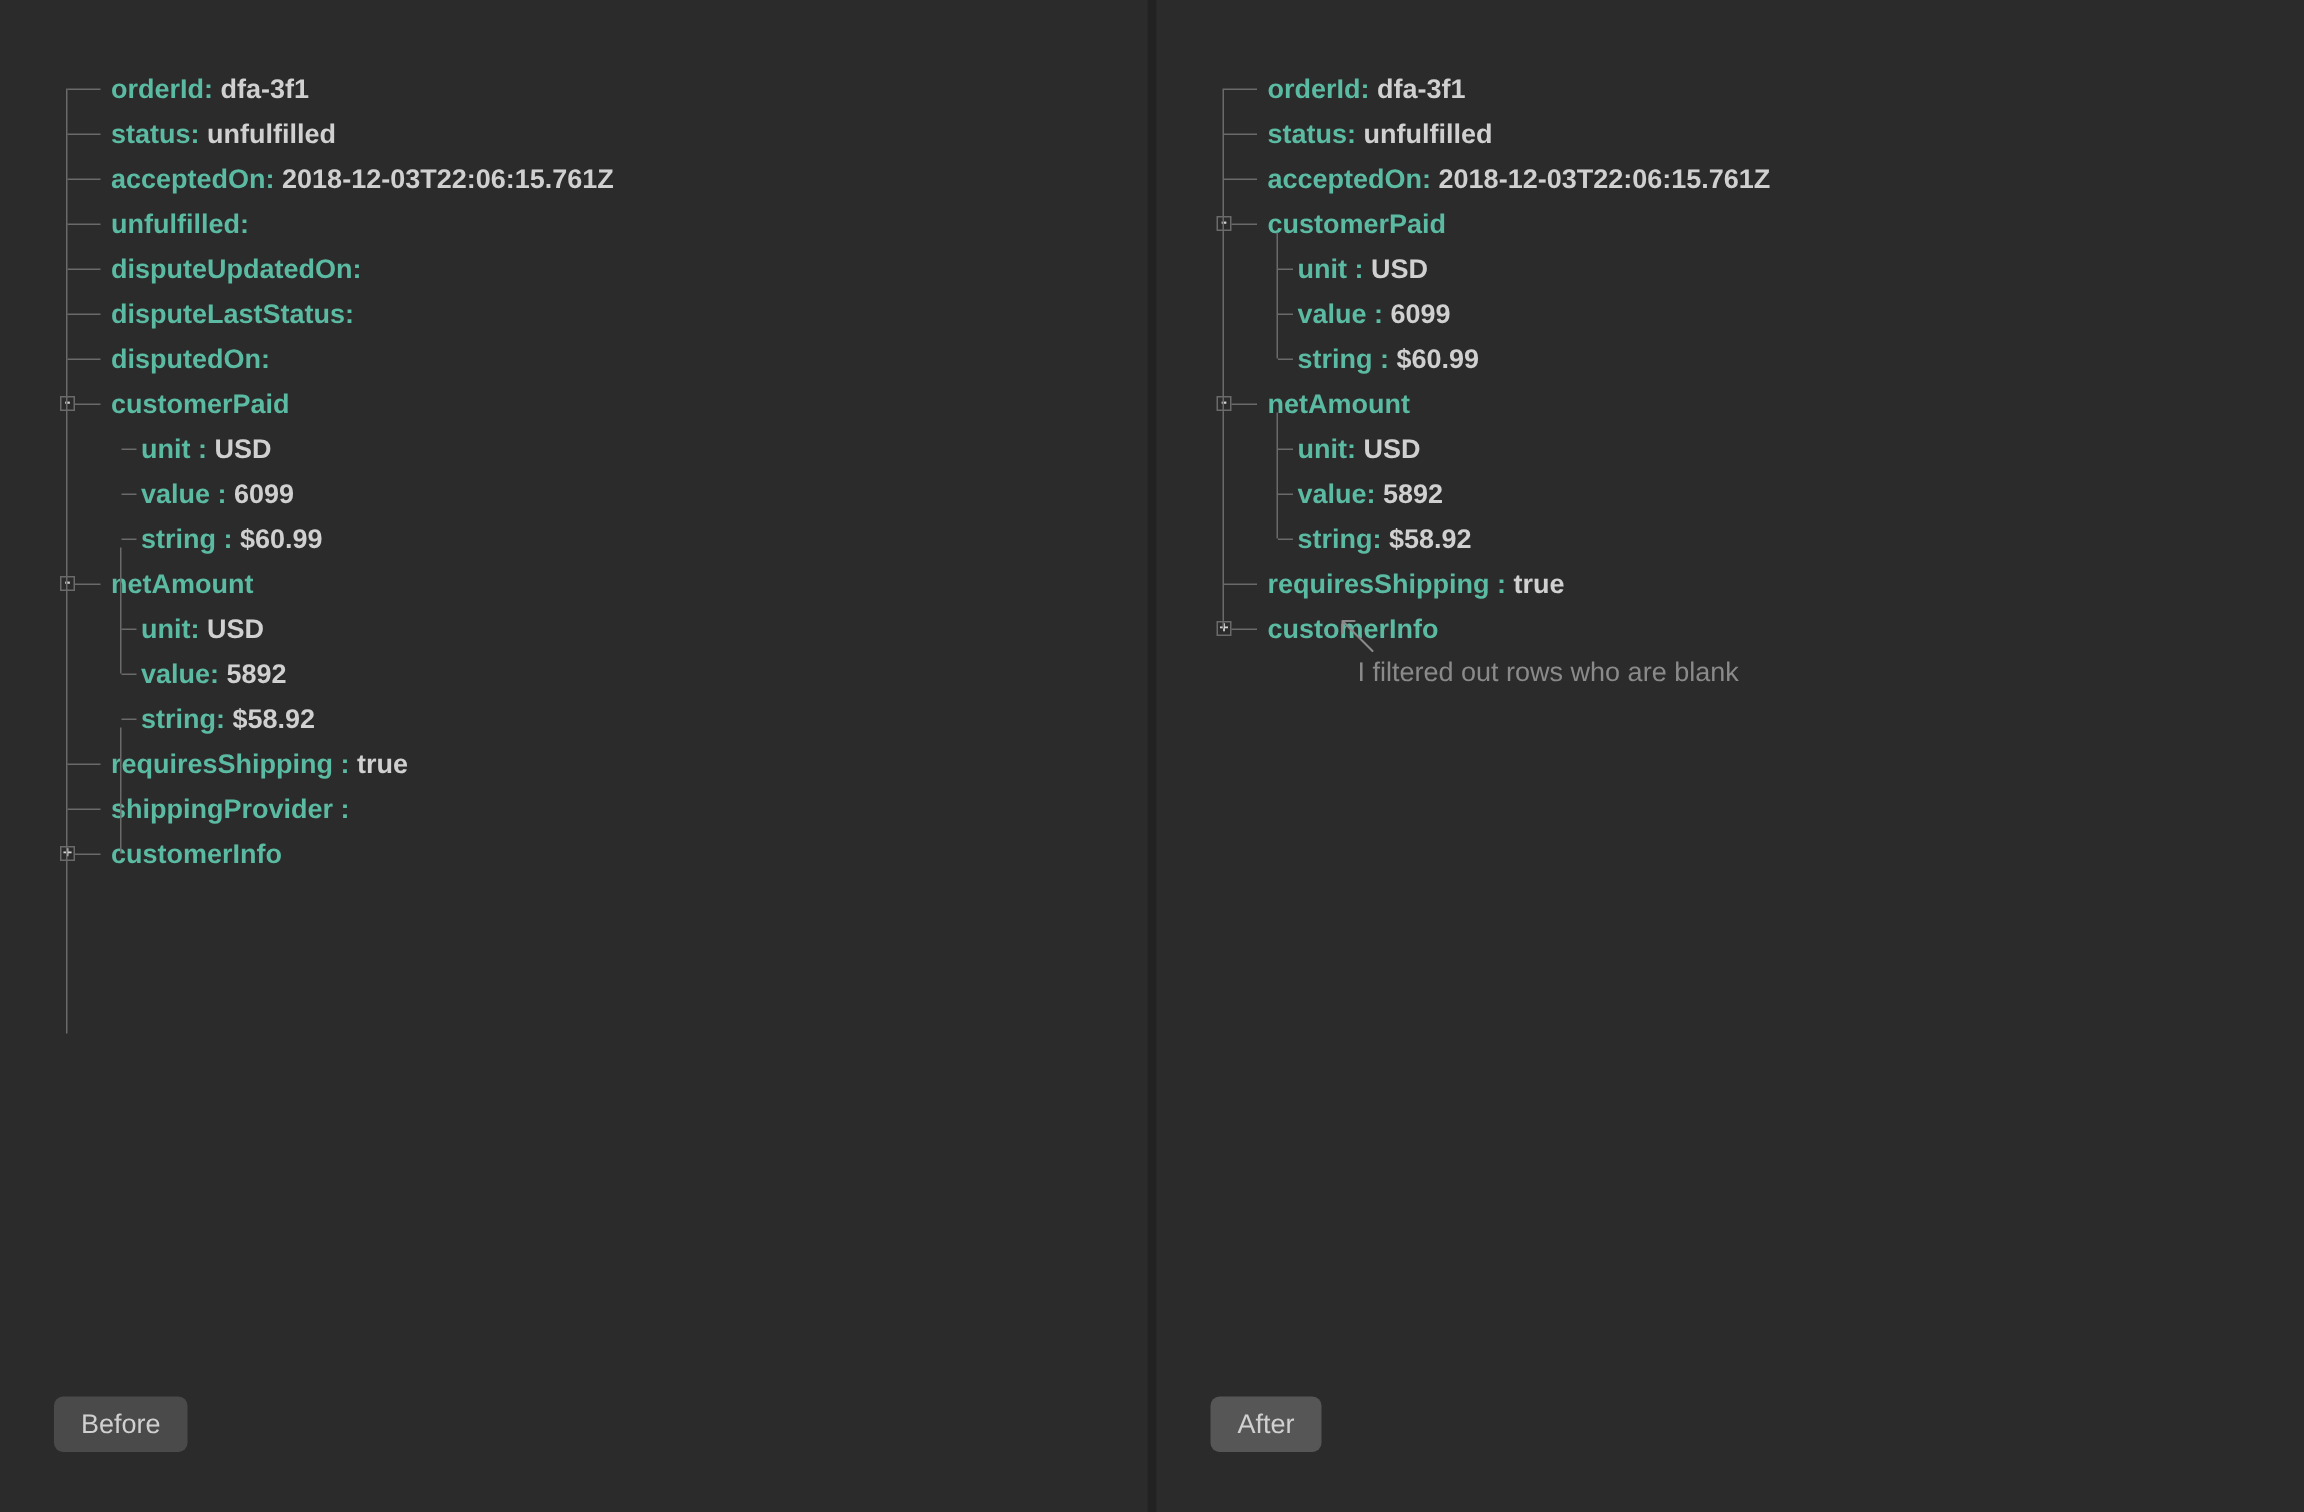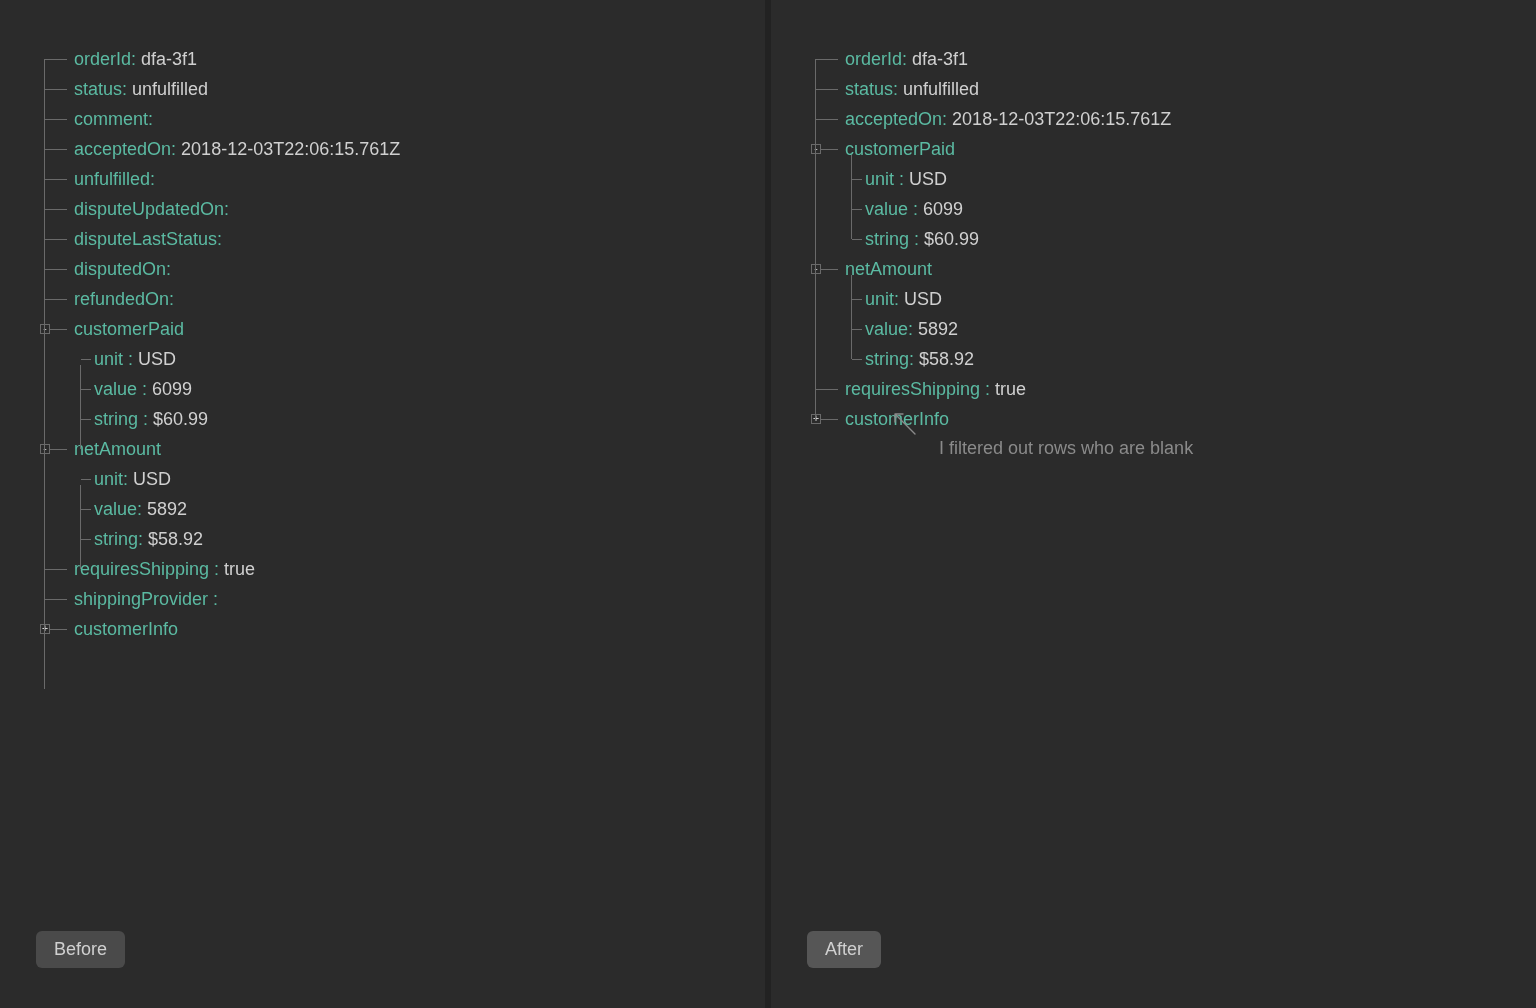--- a/index.html
+++ b/index.html
@@ -31,20 +31,21 @@
     flex:1;
     padding:44px 0 0 36px;
     box-sizing:border-box;
   }
   .divider{
     width:6px;
     background:var(--divider);
   }
   .tree{
     position:relative;
+    font-weight:bold;
   }
   .row{
     position:relative;
     line-height:30px;
     height:30px;
     white-space:nowrap;
   }
   .key{ color:var(--key); }
   .val{ color:var(--val); }
   .indent0{ padding-left:38px; }
@@ -108,27 +109,25 @@
 </style>
 </head>
 <body>
 
 <div class="app">
 
   <div class="pane">
     <div class="tree" id="tree-left">
         <div class="row indent0"><div class="hconn" style="left: 9px; width: 22px; top: 15px;"></div><span class="key">orderId:</span> <span class="val">dfa-3f1</span></div>
         <div class="row indent0"><div class="hconn" style="left: 9px; width: 22px; top: 15px;"></div><span class="key">status:</span> <span class="val">unfulfilled</span></div>
-        <div class="row indent0"><div class="hconn" style="left: 9px; width: 22px; top: 15px;"></div><span class="key">comment:</span></div>
         <div class="row indent0"><div class="hconn" style="left: 9px; width: 22px; top: 15px;"></div><span class="key">acceptedOn:</span> <span class="val">2018-12-03T22:06:15.761Z</span></div>
         <div class="row indent0"><div class="hconn" style="left: 9px; width: 22px; top: 15px;"></div><span class="key">unfulfilled:</span></div>
         <div class="row indent0"><div class="hconn" style="left: 9px; width: 22px; top: 15px;"></div><span class="key">disputeUpdatedOn:</span></div>
         <div class="row indent0"><div class="hconn" style="left: 9px; width: 22px; top: 15px;"></div><span class="key">disputeLastStatus:</span></div>
         <div class="row indent0"><div class="hconn" style="left: 9px; width: 22px; top: 15px;"></div><span class="key">disputedOn:</span></div>
-        <div class="row indent0"><div class="hconn" style="left: 9px; width: 22px; top: 15px;"></div><span class="key">refundedOn:</span></div>
         <div class="row indent0"><div class="hconn" style="left: 9px; width: 22px; top: 15px;"></div><div class="toggle" style="top: 10px;">-</div><span class="key">customerPaid</span></div>
         <div class="row indent1"><div class="hconn" style="left: 45px; width: 10px; top: 15px;"></div><span class="key">unit :</span> <span class="val">USD</span></div>
         <div class="row indent1"><div class="hconn" style="left: 45px; width: 10px; top: 15px;"></div><span class="key">value :</span> <span class="val">6099</span></div>
         <div class="row indent1"><div class="hconn" style="left: 45px; width: 10px; top: 15px;"></div><span class="key">string :</span> <span class="val">$60.99</span></div>
         <div class="row indent0"><div class="hconn" style="left: 9px; width: 22px; top: 15px;"></div><div class="toggle" style="top: 10px;">-</div><span class="key">netAmount</span></div>
         <div class="row indent1"><div class="hconn" style="left: 45px; width: 10px; top: 15px;"></div><span class="key">unit:</span> <span class="val">USD</span></div>
         <div class="row indent1"><div class="hconn" style="left: 45px; width: 10px; top: 15px;"></div><span class="key">value:</span> <span class="val">5892</span></div>
         <div class="row indent1"><div class="hconn" style="left: 45px; width: 10px; top: 15px;"></div><span class="key">string:</span> <span class="val">$58.92</span></div>
         <div class="row indent0"><div class="hconn" style="left: 9px; width: 22px; top: 15px;"></div><span class="key">requiresShipping :</span> <span class="val">true</span></div>
         <div class="row indent0"><div class="hconn" style="left: 9px; width: 22px; top: 15px;"></div><span class="key">shippingProvider :</span></div>
@@ -161,16 +160,16 @@
         <div class="vline2" style="top: 111px; height: 84px;"></div>
         <div class="vline2" style="top: 231px; height: 84px;"></div>
       </div>
     <div class="chip" style="background:var(--chip-bg2);">After</div>
 
     <div class="arrow" style="left:120px; top:410px;">
       <svg viewBox="0 0 26 26">
           <path d="M24 24 L4 4 M4 4 L4 12 M4 4 L12 4" stroke="#8a8a8a" stroke-width="1.4" fill="none" stroke-linecap="round"></path>
         </svg>
     </div>
-    <div class="note" style="left:134px; top:438px;margin-left:34px;">I filtered out rows who are blank</div>
+    <div class="note" style="left:134px; top:438px;">I filtered out rows who are blank</div>
   </div>
 
 </div>
 
 </body></html>

